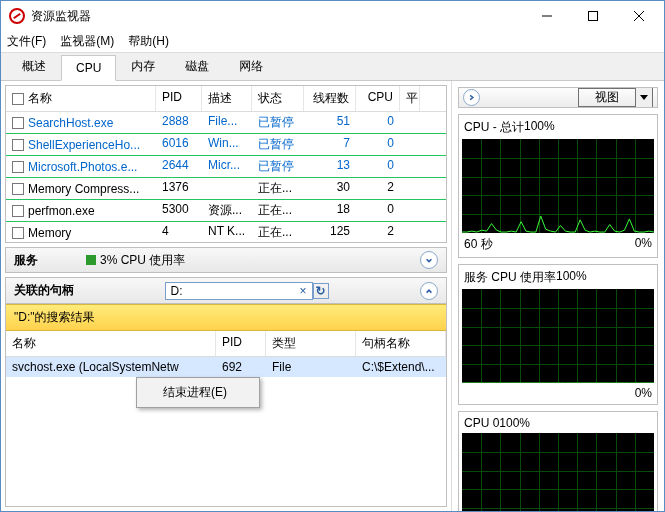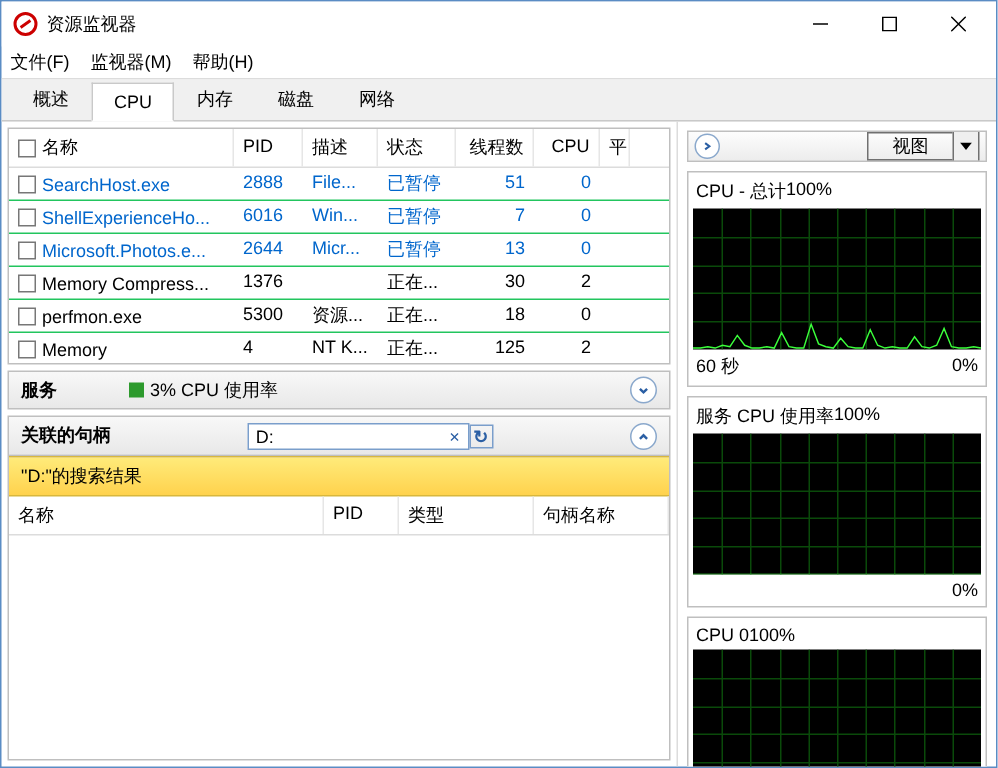--- a/index.html
+++ b/index.html
@@ -220,20 +220,29 @@
             </svg>
           </span>
       </div>
       <div class="search-result-bar">"D:"的搜索结果</div>
       <div class="h-thead">
         <div class="h-th hc-name">名称</div>
         <div class="h-th hc-pid">PID</div>
         <div class="h-th hc-type">类型</div>
         <div class="h-th hc-hname">句柄名称</div>
       </div>
+      <div class="h-row">
+        <div class="h-td hc-name">svchost.exe (LocalSystemNetw</div>
+        <div class="h-td hc-pid">692</div>
+        <div class="h-td hc-type">File</div>
+        <div class="h-td hc-hname">C:\$Extend\...</div>
+        <div class="context-menu">
+          <div class="item">结束进程(E)</div>
+        </div>
+      </div>
     </div>
   </div>
 
   <div class="right">
     <div class="right-top">
       <span class="nav">
           <svg viewBox="0 0 10 10">
             <path d="M3 2 L7 5 L3 8"></path>
           </svg>
         </span>

